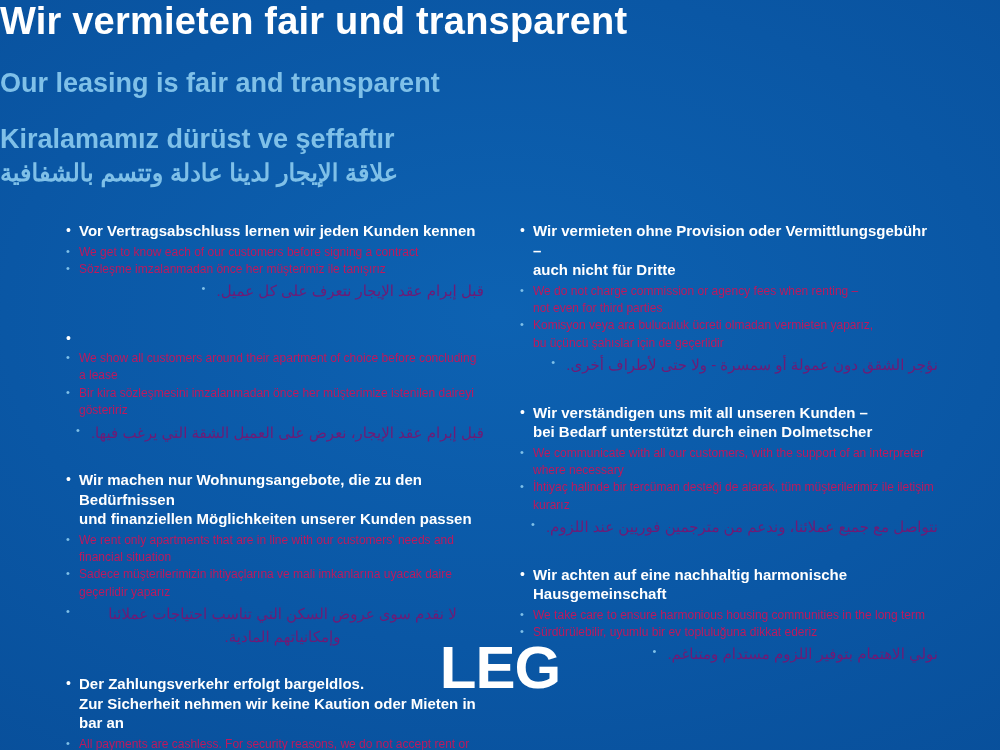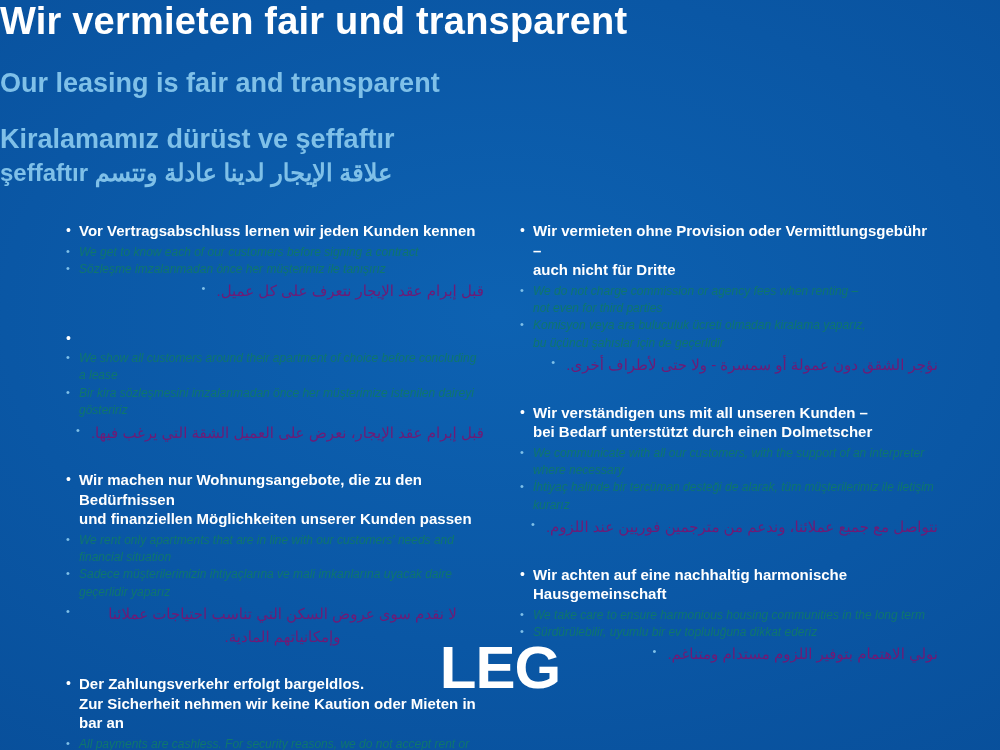--- a/index.html
+++ b/index.html
@@ -53,24 +53,23 @@
   .de-line .txt {
     font-size: 15px;
     font-weight: bold;
     color: #ffffff;
     line-height: 1.3;
     white-space: pre-line;
   }
   .sub-line .bullet { color: #7fc0e8; font-size: 11px; line-height: 1.45; }
   .sub-line .txt {
     font-size: 12px;
-    color: #0f766e;
+    color: #be185d;
     line-height: 1.45;
     white-space: pre-line;
-    font-style: italic;
   }
   .ar-line {
     display: flex;
     justify-content: flex-end;
     align-items: flex-start;
     margin-top: 2px;
   }
   .ar-line .bullet { color: #7fc0e8; font-size: 11px; line-height: 1.5; margin-right: 2px; }
   .ar-line .txt {
     font-size: 15px;
@@ -96,21 +95,21 @@
     line-height: 1;
   }
 </style>
 </head>
 <body>
 
 <div class="header">
   <div class="title-de">Wir vermieten fair und transparent</div>
   <div class="title-en">Our leasing is fair and transparent</div>
   <div class="title-tr">Kiralamamız dürüst ve şeffaftır</div>
-  <div class="title-ar">علاقة الإيجار لدينا عادلة وتتسم şeffaftır</div>
+  <div class="title-ar">علاقة الإيجار لدينا عادلة وتتسم بالشفافية</div>
 </div>
 
 <div class="columns">
   <div class="col">
 
     <div class="block">
       <div class="line de-line">
         <span class="bullet">•</span>
         <span class="txt">Vor Vertragsabschluss lernen wir jeden Kunden kennen</span>
       </div>
@@ -189,21 +188,21 @@
         <span class="txt">Wir vermieten ohne Provision oder Vermittlungsgebühr –
 auch nicht für Dritte</span>
       </div>
       <div class="line sub-line">
         <span class="bullet">•</span>
         <span class="txt">We do not charge commission or agency fees when renting –
 not even for third parties</span>
       </div>
       <div class="line sub-line">
         <span class="bullet">•</span>
-        <span class="txt">Komisyon veya ara buluculuk ücreti olmadan kiralama yaparız,
+        <span class="txt">Komisyon veya ara buluculuk ücreti olmadan vermieten yaparız,
 bu üçüncü şahıslar için de geçerlidir</span>
       </div>
       <div class="ar-line">
         <span class="bullet">•</span>
         <span class="txt">نؤجر الشقق دون عمولة أو سمسرة - ولا حتى لأطراف أخرى.</span>
       </div>
     </div>
 
     <div class="block">
       <div class="line de-line">

